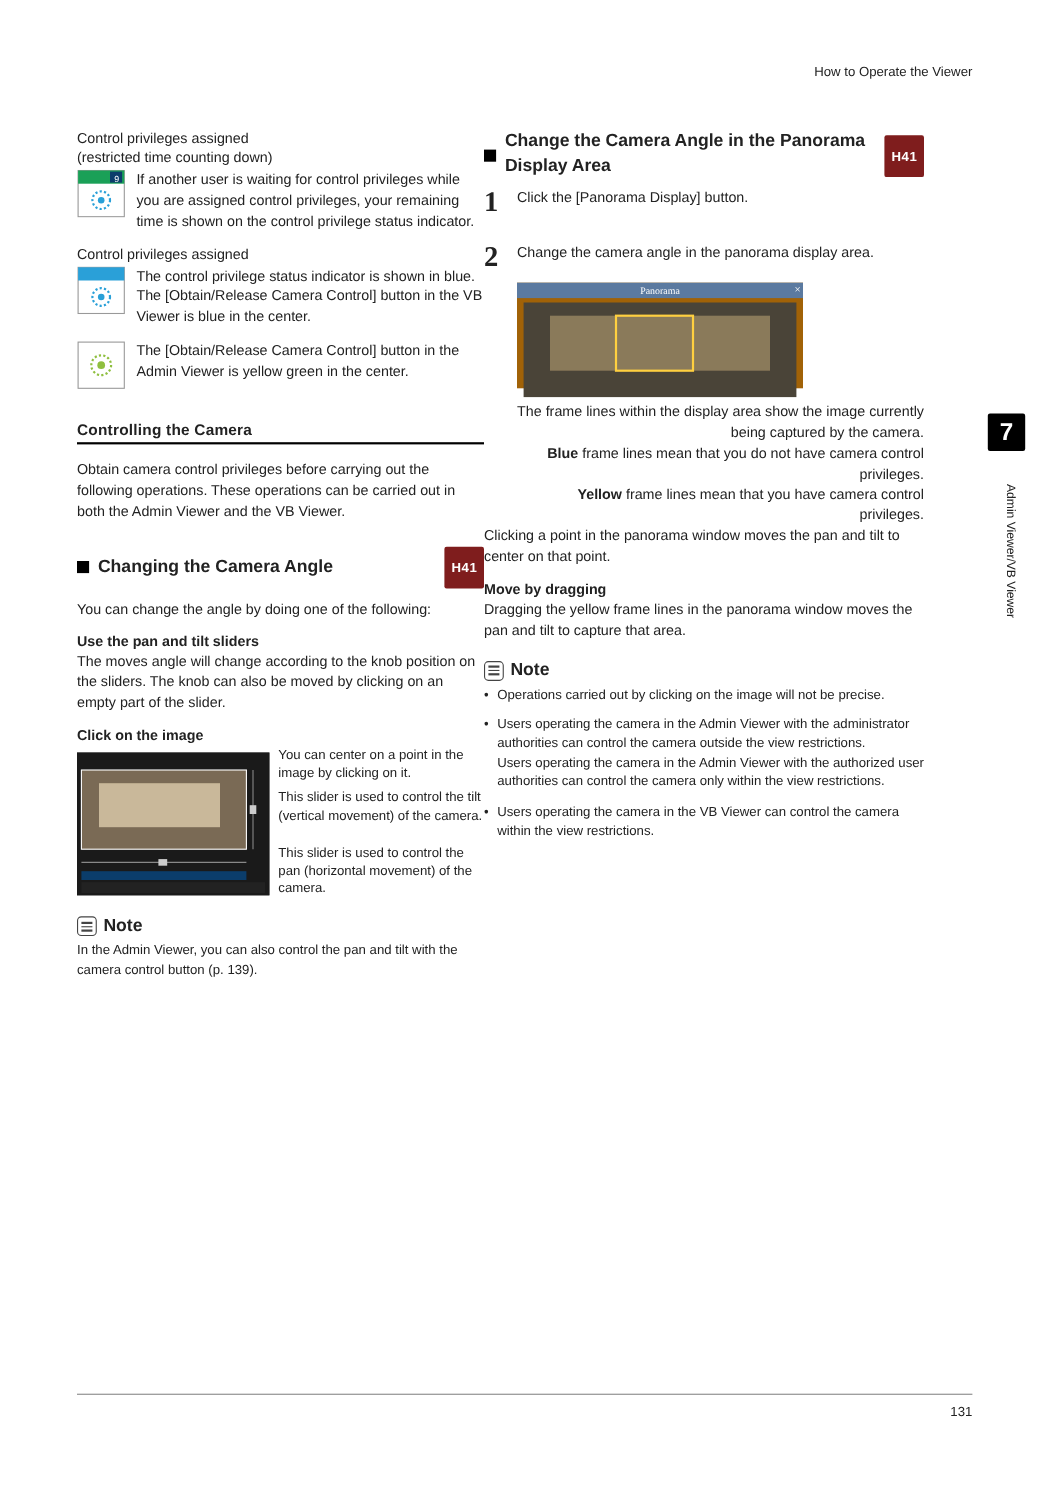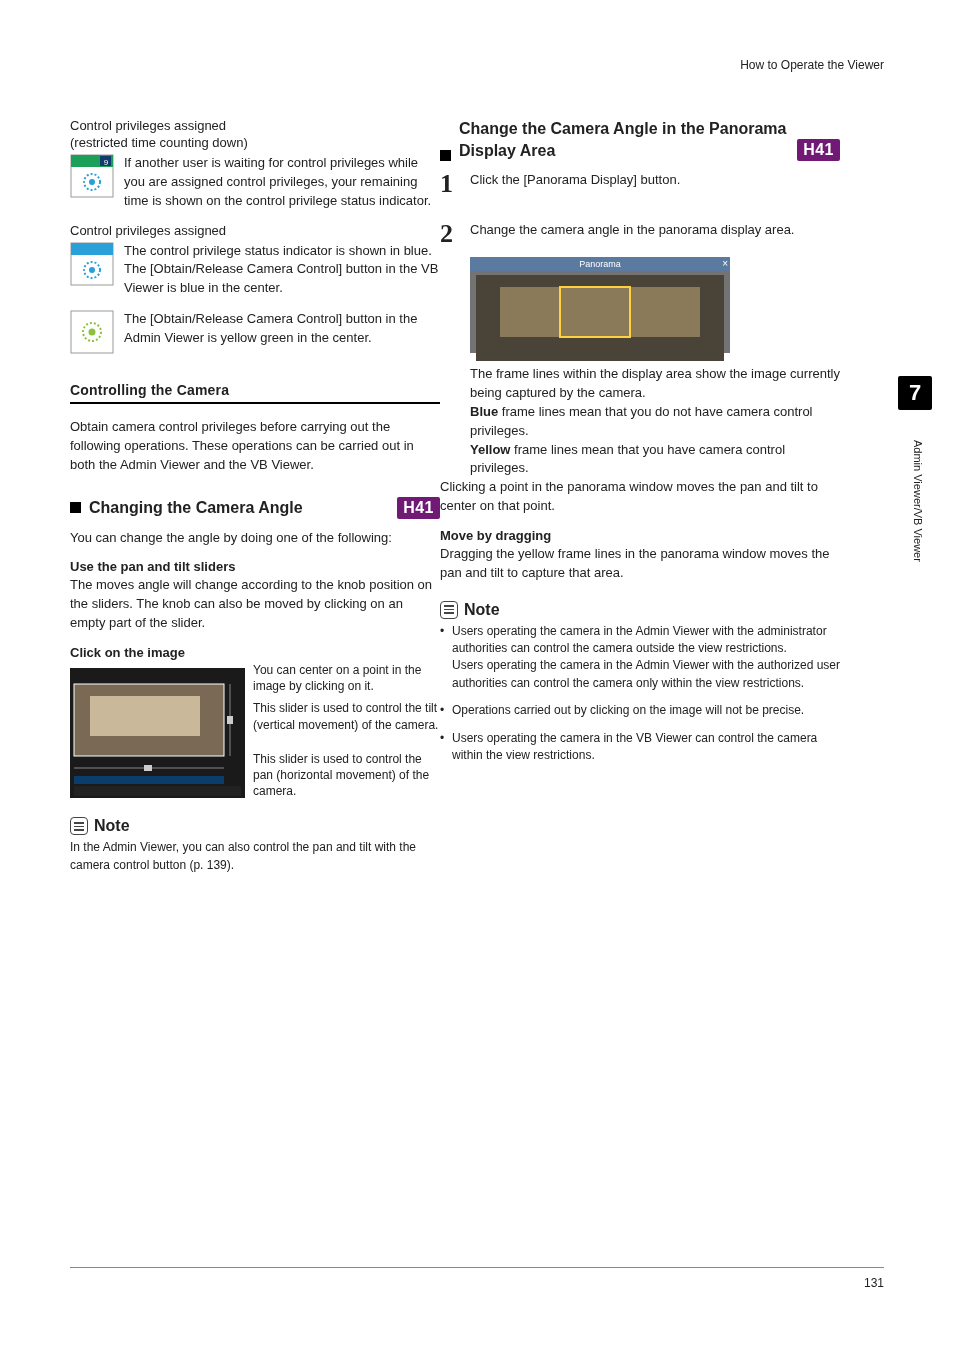--- a/index.html
+++ b/index.html
@@ -13,45 +13,45 @@
   .small-head { font-size: 13px; margin-bottom: 2px; }
   .body { font-size: 13px; line-height: 1.45; }
   .indent-block { display: flex; gap: 10px; margin-top: 4px; margin-bottom: 12px; }
   .icon-box { width: 44px; height: 44px; flex: 0 0 44px; }
   .icon-svg { width: 44px; height: 44px; }
   .h2 { font-family: Arial, sans-serif; font-weight: bold; font-size: 14px; margin-top: 28px; margin-bottom: 4px; letter-spacing: 0.2px; }
   .h2-rule { border-bottom: 2px solid #000; margin-bottom: 14px; }
   .h3-row { display: flex; align-items: center; gap: 8px; margin-top: 22px; margin-bottom: 10px; }
   .h3-sq { width: 11px; height: 11px; background: #000; flex: 0 0 11px; }
   .h3 { font-weight: bold; font-size: 16px; flex: 1; font-family: Arial, sans-serif; }
-  .tag { background: #701a75; color: #fff; font-size: 16px; font-weight: bold; padding: 2px 6px; border-radius: 2px; letter-spacing: 0.5px; }
+  .tag { background: #7f1d1d; color: #fff; font-size: 12px; font-weight: bold; padding: 12px 6px; border-radius: 2px; letter-spacing: 0.5px; }
   .sub-bold { font-weight: bold; font-size: 13px; margin-top: 12px; margin-bottom: 2px; }
   .img-placeholder { background: #2a2a2a; position: relative; }
   .viewer-img { width: 175px; height: 130px; margin-top: 6px; }
   .annot-row { display: flex; gap: 8px; }
   .annot-text { font-size: 12px; line-height: 1.35; }
   .note-row { display: flex; align-items: center; gap: 6px; margin-top: 18px; margin-bottom: 4px; }
   .note-icon { width: 18px; height: 18px; border: 1.5px solid #444; border-radius: 4px; display: flex; flex-direction: column; justify-content: center; align-items: center; gap: 2px; padding: 2px 3px; }
   .note-icon span { display: block; height: 1.5px; background: #444; width: 100%; }
   .note-label { font-weight: bold; font-size: 16px; }
   .note-body { font-size: 12px; line-height: 1.45; }
   .bullets { list-style: none; padding-left: 0; }
   .bullets li { position: relative; padding-left: 12px; font-size: 12px; line-height: 1.45; margin-bottom: 10px; }
   .bullets li::before { content: "•"; position: absolute; left: 0; top: 0; }
   .step-row { display: flex; gap: 10px; margin-top: 10px; }
   .step-num { font-family: Georgia, 'Times New Roman', serif; font-weight: bold; font-size: 26px; line-height: 1; width: 20px; flex: 0 0 20px; }
-  .pano-img { width: 260px; height: 96px; margin: 10px 0 12px 30px; position: relative; background:#737373; }
+  .pano-img { width: 260px; height: 96px; margin: 10px 0 12px 30px; position: relative; background:#a16207;font-family:Liberation Serif, serif; }
   .pano-title { position:absolute; top:0; left:0; right:0; height:14px; background:#5b7aa0; color:#fff; font-size:9px; text-align:center; line-height:14px; }
   .pano-close { position:absolute; top:1px; right:2px; color:#fff; font-size:10px; }
   .side-tab { position: absolute; right: 22px; top: 376px; width: 34px; height: 34px; background: #000; color: #fff; font-size: 22px; font-weight: bold; display: flex; align-items: center; justify-content: center; border-radius: 2px; }
   .side-text { position: absolute; right: 30px; top: 440px; writing-mode: vertical-rl; font-size: 11px; color: #222; }
   .page-num { position: absolute; right: 70px; bottom: 60px; font-size: 12px; }
   .page-rule { position: absolute; left: 70px; right: 70px; bottom: 82px; border-top: 0.5px solid #888; }
   .blue-bold { font-weight: bold; }
-  .indent-left { margin-left: 30px; }
+  .indent-left { margin-left: 30px; text-align: right; }
   .mt6 { margin-top:6px; }
 </style>
 </head>
 <body>
 
 <div class="page">
 
   <div class="header-line">How to Operate the Viewer</div>
 
   <div class="columns">
@@ -142,21 +142,21 @@
             <span></span>
             <span></span>
             <span></span>
           </div>
         <div class="note-label">Note</div>
       </div>
       <div class="note-body">In the Admin Viewer, you can also control the pan and tilt with the camera control button (p. 139).</div>
     </div>
 
     <div class="col col-right">
-      <div class="h3-row" style="margin-top:0; align-items:flex-end">
+      <div class="h3-row" style="margin-top:0; align-items:center">
         <div class="h3-sq" style="margin-top:4px"></div>
         <div class="h3" style="line-height:1.35">Change the Camera Angle in the Panorama Display Area</div>
         <div class="tag" style="align-self:flex-end">H41</div>
       </div>
 
       <div class="step-row">
         <div class="step-num">1</div>
         <div class="body">Click the [Panorama Display] button.</div>
       </div>
 
@@ -190,25 +190,25 @@
 
       <div class="note-row">
         <div class="note-icon">
             <span></span>
             <span></span>
             <span></span>
           </div>
         <div class="note-label">Note</div>
       </div>
       <ul class="bullets">
+        <li>Operations carried out by clicking on the image will not be precise.</li>
         <li>
           <span>Users operating the camera in the Admin Viewer with the administrator authorities can control the camera outside the view restrictions.</span><br>
           <span>Users operating the camera in the Admin Viewer with the authorized user authorities can control the camera only within the view restrictions.</span>
         </li>
-        <li>Operations carried out by clicking on the image will not be precise.</li>
         <li>Users operating the camera in the VB Viewer can control the camera within the view restrictions.</li>
       </ul>
     </div>
   </div>
 
   <div class="side-tab">7</div>
   <div class="side-text">Admin Viewer/VB Viewer</div>
 
   <div class="page-rule"></div>
   <div class="page-num">131</div>

